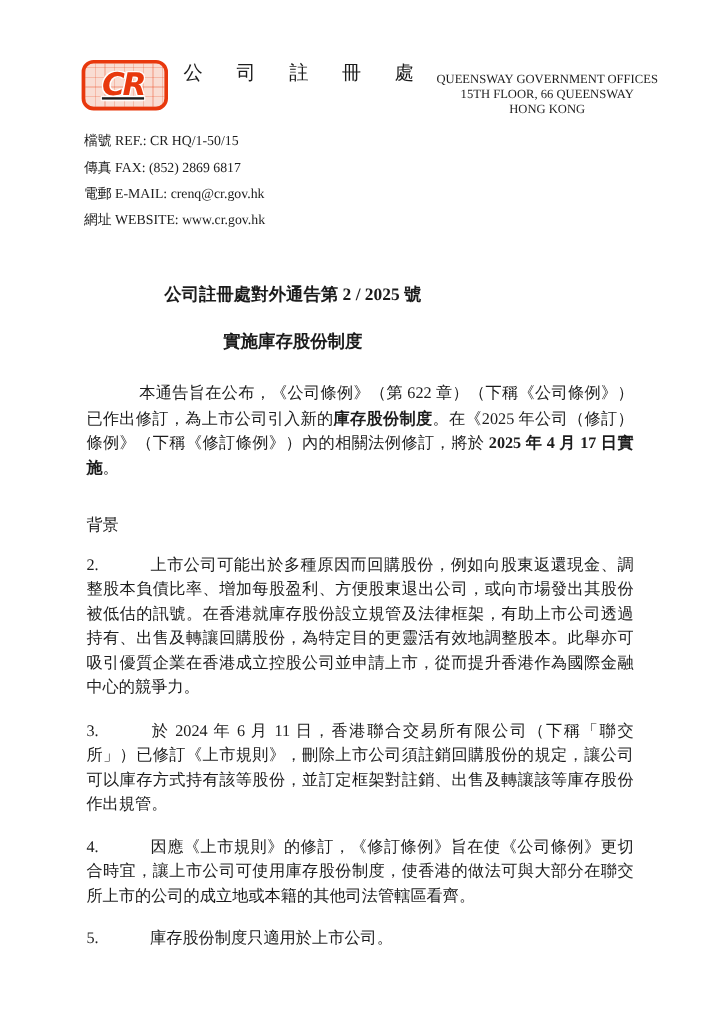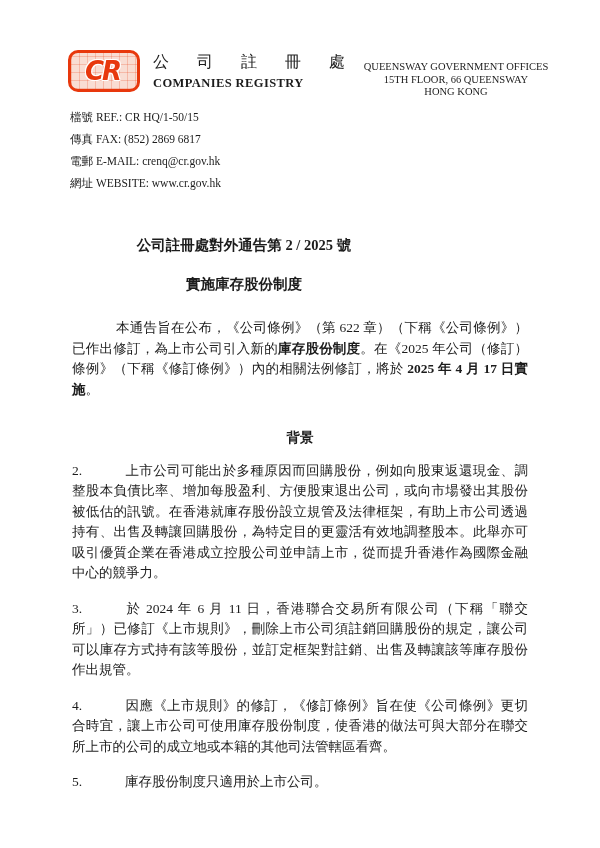--- a/index.html
+++ b/index.html
@@ -20,20 +20,21 @@
   .logo {
     width:72px; height:42px;
     border:3px solid #e8380d;
     border-radius:10px;
     box-sizing:border-box;
     display:flex; align-items:center; justify-content:center;
     background:
       repeating-linear-gradient(0deg, rgba(232,56,13,0.22) 0 1px, transparent 1px 8px),
       repeating-linear-gradient(90deg, rgba(232,56,13,0.22) 0 1px, transparent 1px 8px),
       #f9ddd3;
+    text-decoration: underline;
   }
   .logo-cr {
     font-family:"DejaVu Sans","Liberation Sans",sans-serif;
     font-weight:bold; font-style:italic;
     font-size:26px; line-height:1;
     color:#e8380d; letter-spacing:-2px;
     text-shadow:
       -1px -1px 0 #fff, 1px -1px 0 #fff,
       -1px  1px 0 #fff, 1px  1px 0 #fff;
     padding-right:3px;
@@ -72,37 +73,36 @@
   .title-line2 { font-size:14.5px; font-weight:bold; margin-top:20px; }
 
   
   .main {
     position:absolute; left:72px; top:318px; width:456px;
     font-size:13.5px; line-height:20.5px;
     text-align:justify;
   }
   .intro { text-indent:44px; }
   .b { font-weight:bold; }
-  .section-heading { font-weight:bold; margin-top:28px; text-align:center; }
+  .section-heading { font-weight:normal; margin-top:28px; text-align:left; }
   .para { margin:15px 0 0 0; }
   #paragraphs .para:first-child { margin-top:12px; }
   .para-num { display:inline-block; width:53px; }
 </style>
 </head>
 <body>
 
 <div class="page">
 
   <div class="header-left">
     <div class="logo">
       <span class="logo-cr">CR</span>
     </div>
     <div class="org-names">
       <div class="org-zh">公 司 註 冊 處</div>
-      <div class="org-en">COMPANIES REGISTRY</div>
     </div>
   </div>
 
   <div class="header-right">
     <div class="addr-en">
       <div>QUEENSWAY GOVERNMENT OFFICES</div>
       <div>15TH FLOOR, 66 QUEENSWAY</div>
       <div>HONG KONG</div>
     </div>
   </div>

